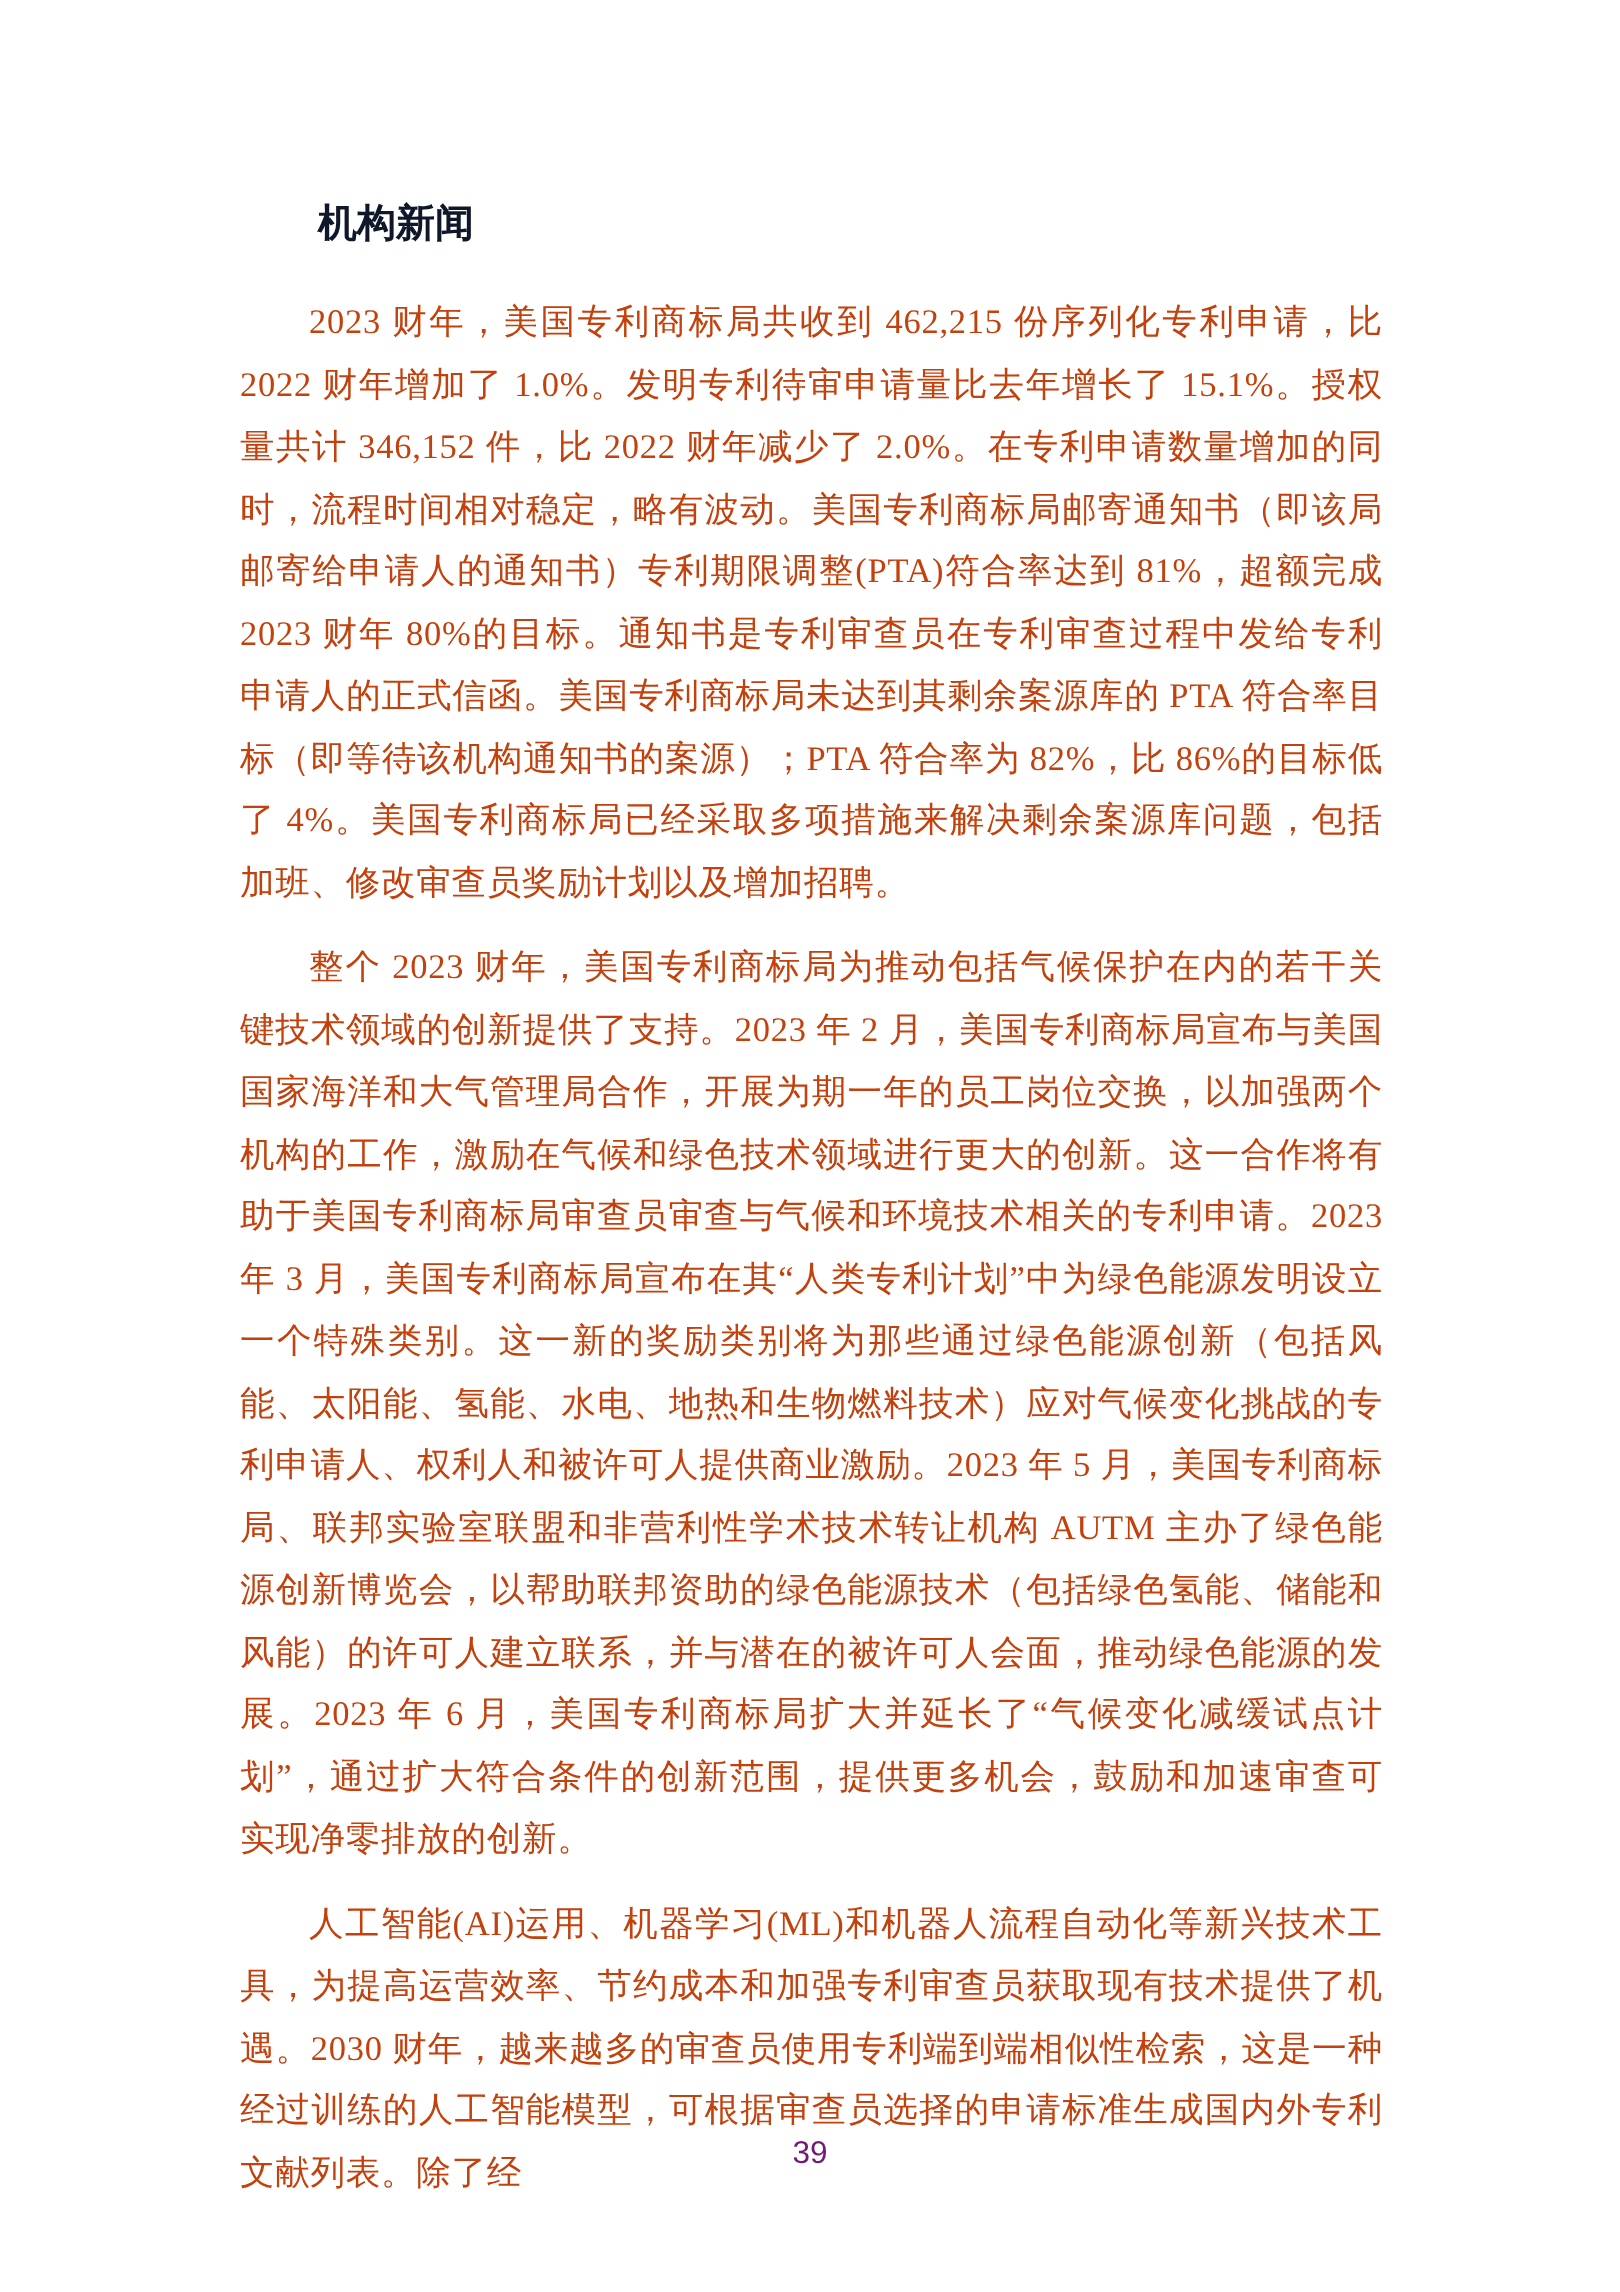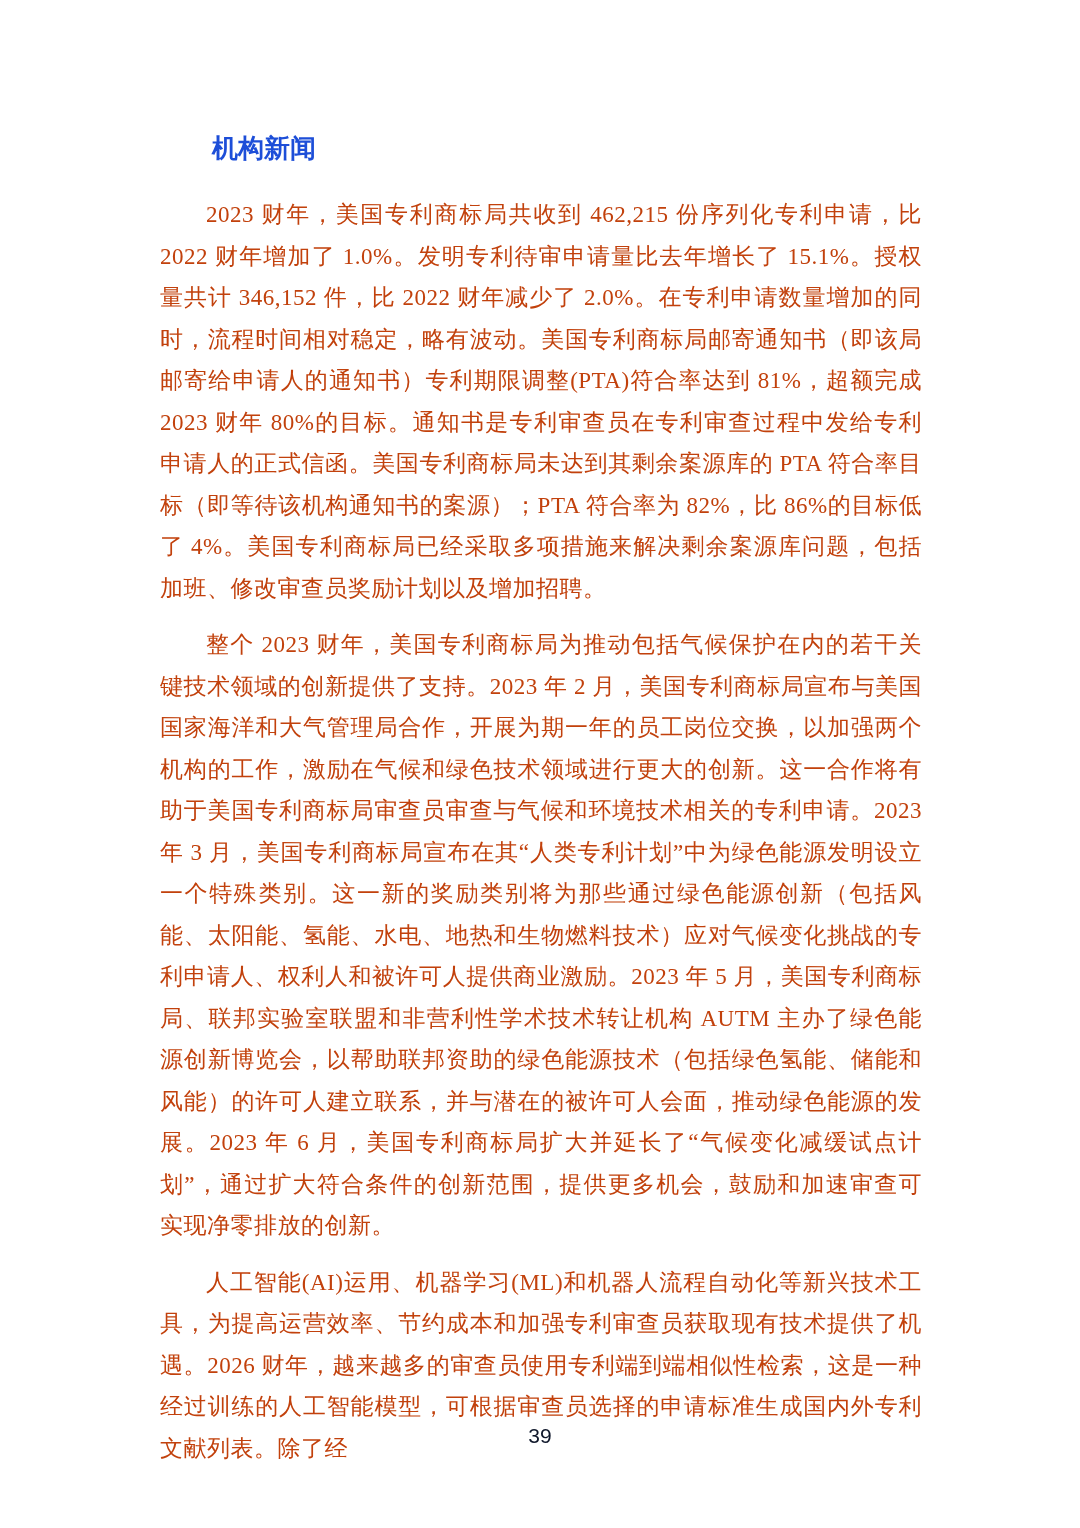--- a/index.html
+++ b/index.html
@@ -18,21 +18,21 @@
     position: absolute;
     left: 160px;
     top: 130px;
     width: 762px;
   }
   .heading {
     font-family: "Liberation Serif", "DejaVu Serif", serif;
     font-weight: 700;
     font-size: 26px;
     line-height: 38px;
-    color: #1d4ed8;
+    color: #0f172a;
     text-indent: 52px;
     margin: 0 0 26px 0;
   }
   .para {
     font-family: "Liberation Serif", "DejaVu Serif", serif;
     font-size: 23px;
     line-height: 41.5px;
     color: #c2410c;
     text-align: justify;
     text-justify: inter-ideograph;
@@ -41,27 +41,27 @@
     letter-spacing: 0.5px;
   }
   .page-number {
     position: absolute;
     left: 0;
     top: 1424px;
     width: 1080px;
     text-align: center;
     font-family: "Liberation Sans", "DejaVu Sans", sans-serif;
     font-size: 21px;
-    color: #0f172a;
+    color: #701a75;
   }
 </style>
 </head>
 <body>
 
 <div class="page">
   <div class="content">
     <h2 class="heading">机构新闻</h2>
     <p class="para">2023 财年，美国专利商标局共收到 462,215 份序列化专利申请，比 2022 财年增加了 1.0%。发明专利待审申请量比去年增长了 15.1%。授权量共计 346,152 件，比 2022 财年减少了 2.0%。在专利申请数量增加的同时，流程时间相对稳定，略有波动。美国专利商标局邮寄通知书（即该局邮寄给申请人的通知书）专利期限调整(PTA)符合率达到 81%，超额完成 2023 财年 80%的目标。通知书是专利审查员在专利审查过程中发给专利申请人的正式信函。美国专利商标局未达到其剩余案源库的 PTA 符合率目标（即等待该机构通知书的案源）；PTA 符合率为 82%，比 86%的目标低了 4%。美国专利商标局已经采取多项措施来解决剩余案源库问题，包括加班、修改审查员奖励计划以及增加招聘。</p>
     <p class="para">整个 2023 财年，美国专利商标局为推动包括气候保护在内的若干关键技术领域的创新提供了支持。2023 年 2 月，美国专利商标局宣布与美国国家海洋和大气管理局合作，开展为期一年的员工岗位交换，以加强两个机构的工作，激励在气候和绿色技术领域进行更大的创新。这一合作将有助于美国专利商标局审查员审查与气候和环境技术相关的专利申请。2023 年 3 月，美国专利商标局宣布在其“人类专利计划”中为绿色能源发明设立一个特殊类别。这一新的奖励类别将为那些通过绿色能源创新（包括风能、太阳能、氢能、水电、地热和生物燃料技术）应对气候变化挑战的专利申请人、权利人和被许可人提供商业激励。2023 年 5 月，美国专利商标局、联邦实验室联盟和非营利性学术技术转让机构 AUTM 主办了绿色能源创新博览会，以帮助联邦资助的绿色能源技术（包括绿色氢能、储能和风能）的许可人建立联系，并与潜在的被许可人会面，推动绿色能源的发展。2023 年 6 月，美国专利商标局扩大并延长了“气候变化减缓试点计划”，通过扩大符合条件的创新范围，提供更多机会，鼓励和加速审查可实现净零排放的创新。</p>
-    <p class="para">人工智能(AI)运用、机器学习(ML)和机器人流程自动化等新兴技术工具，为提高运营效率、节约成本和加强专利审查员获取现有技术提供了机遇。2026 财年，越来越多的审查员使用专利端到端相似性检索，这是一种经过训练的人工智能模型，可根据审查员选择的申请标准生成国内外专利文献列表。除了经</p>
+    <p class="para">人工智能(AI)运用、机器学习(ML)和机器人流程自动化等新兴技术工具，为提高运营效率、节约成本和加强专利审查员获取现有技术提供了机遇。2030 财年，越来越多的审查员使用专利端到端相似性检索，这是一种经过训练的人工智能模型，可根据审查员选择的申请标准生成国内外专利文献列表。除了经</p>
   </div>
   <div class="page-number">39</div>
 </div>
 
 </body></html>

